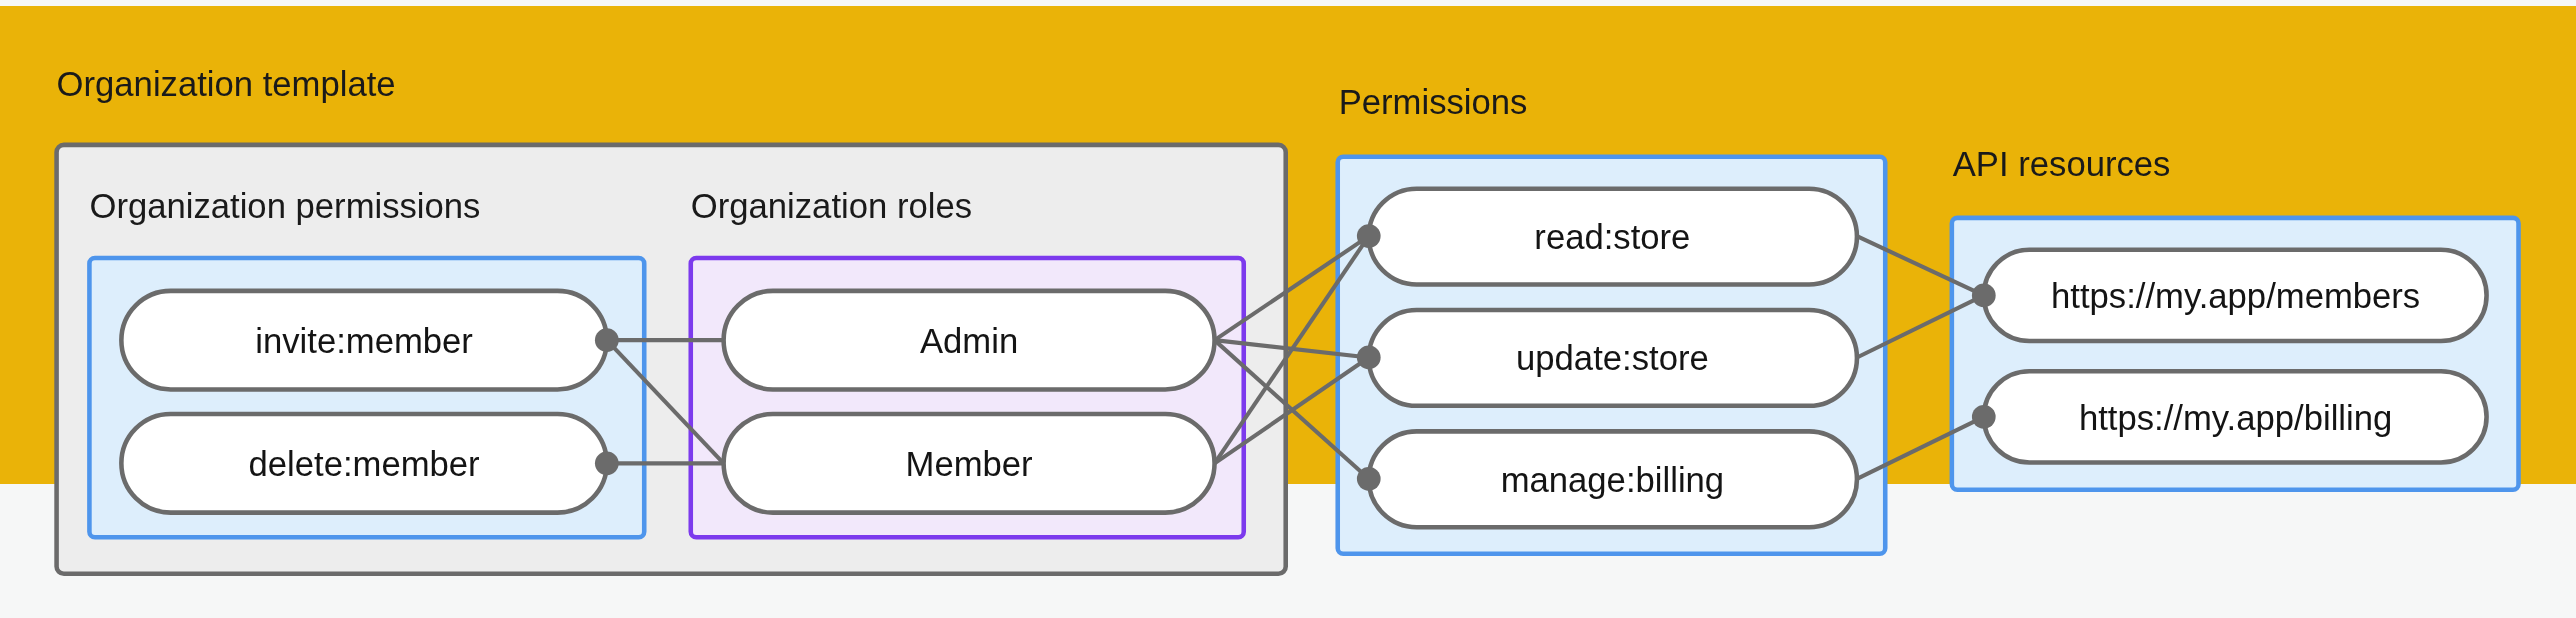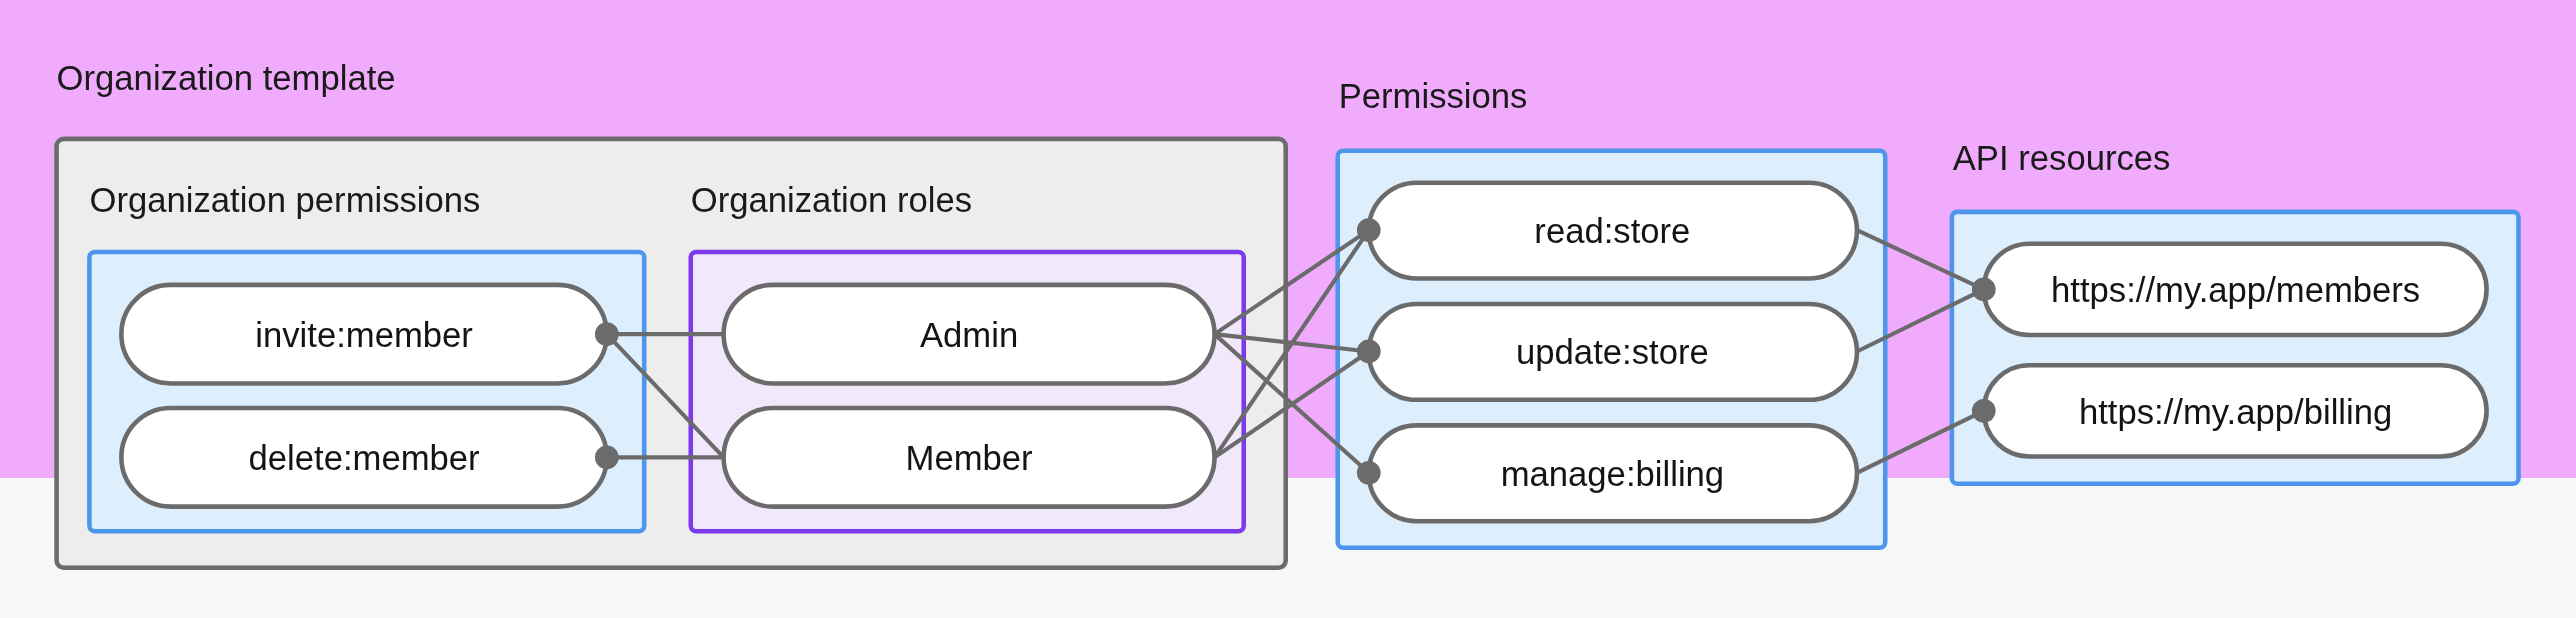--- a/index.html
+++ b/index.html
@@ -11,21 +11,22 @@
   body {
     width: 2576px;
     height: 619px;
     font-family: "Liberation Sans", sans-serif;
     overflow: hidden;
   }
   #diagram-root {
     position: relative;
     width: 2576px;
     height: 478px;
-    background: #f0abfc;
+    background: #eab308;
+    margin-top: 6px;
   }
   svg.diagram {
     position: absolute;
     inset: 0;
     width: 2576px;
     height: 619px;
     display: block;
   }
   .group-label {
     font-size: 38px;

